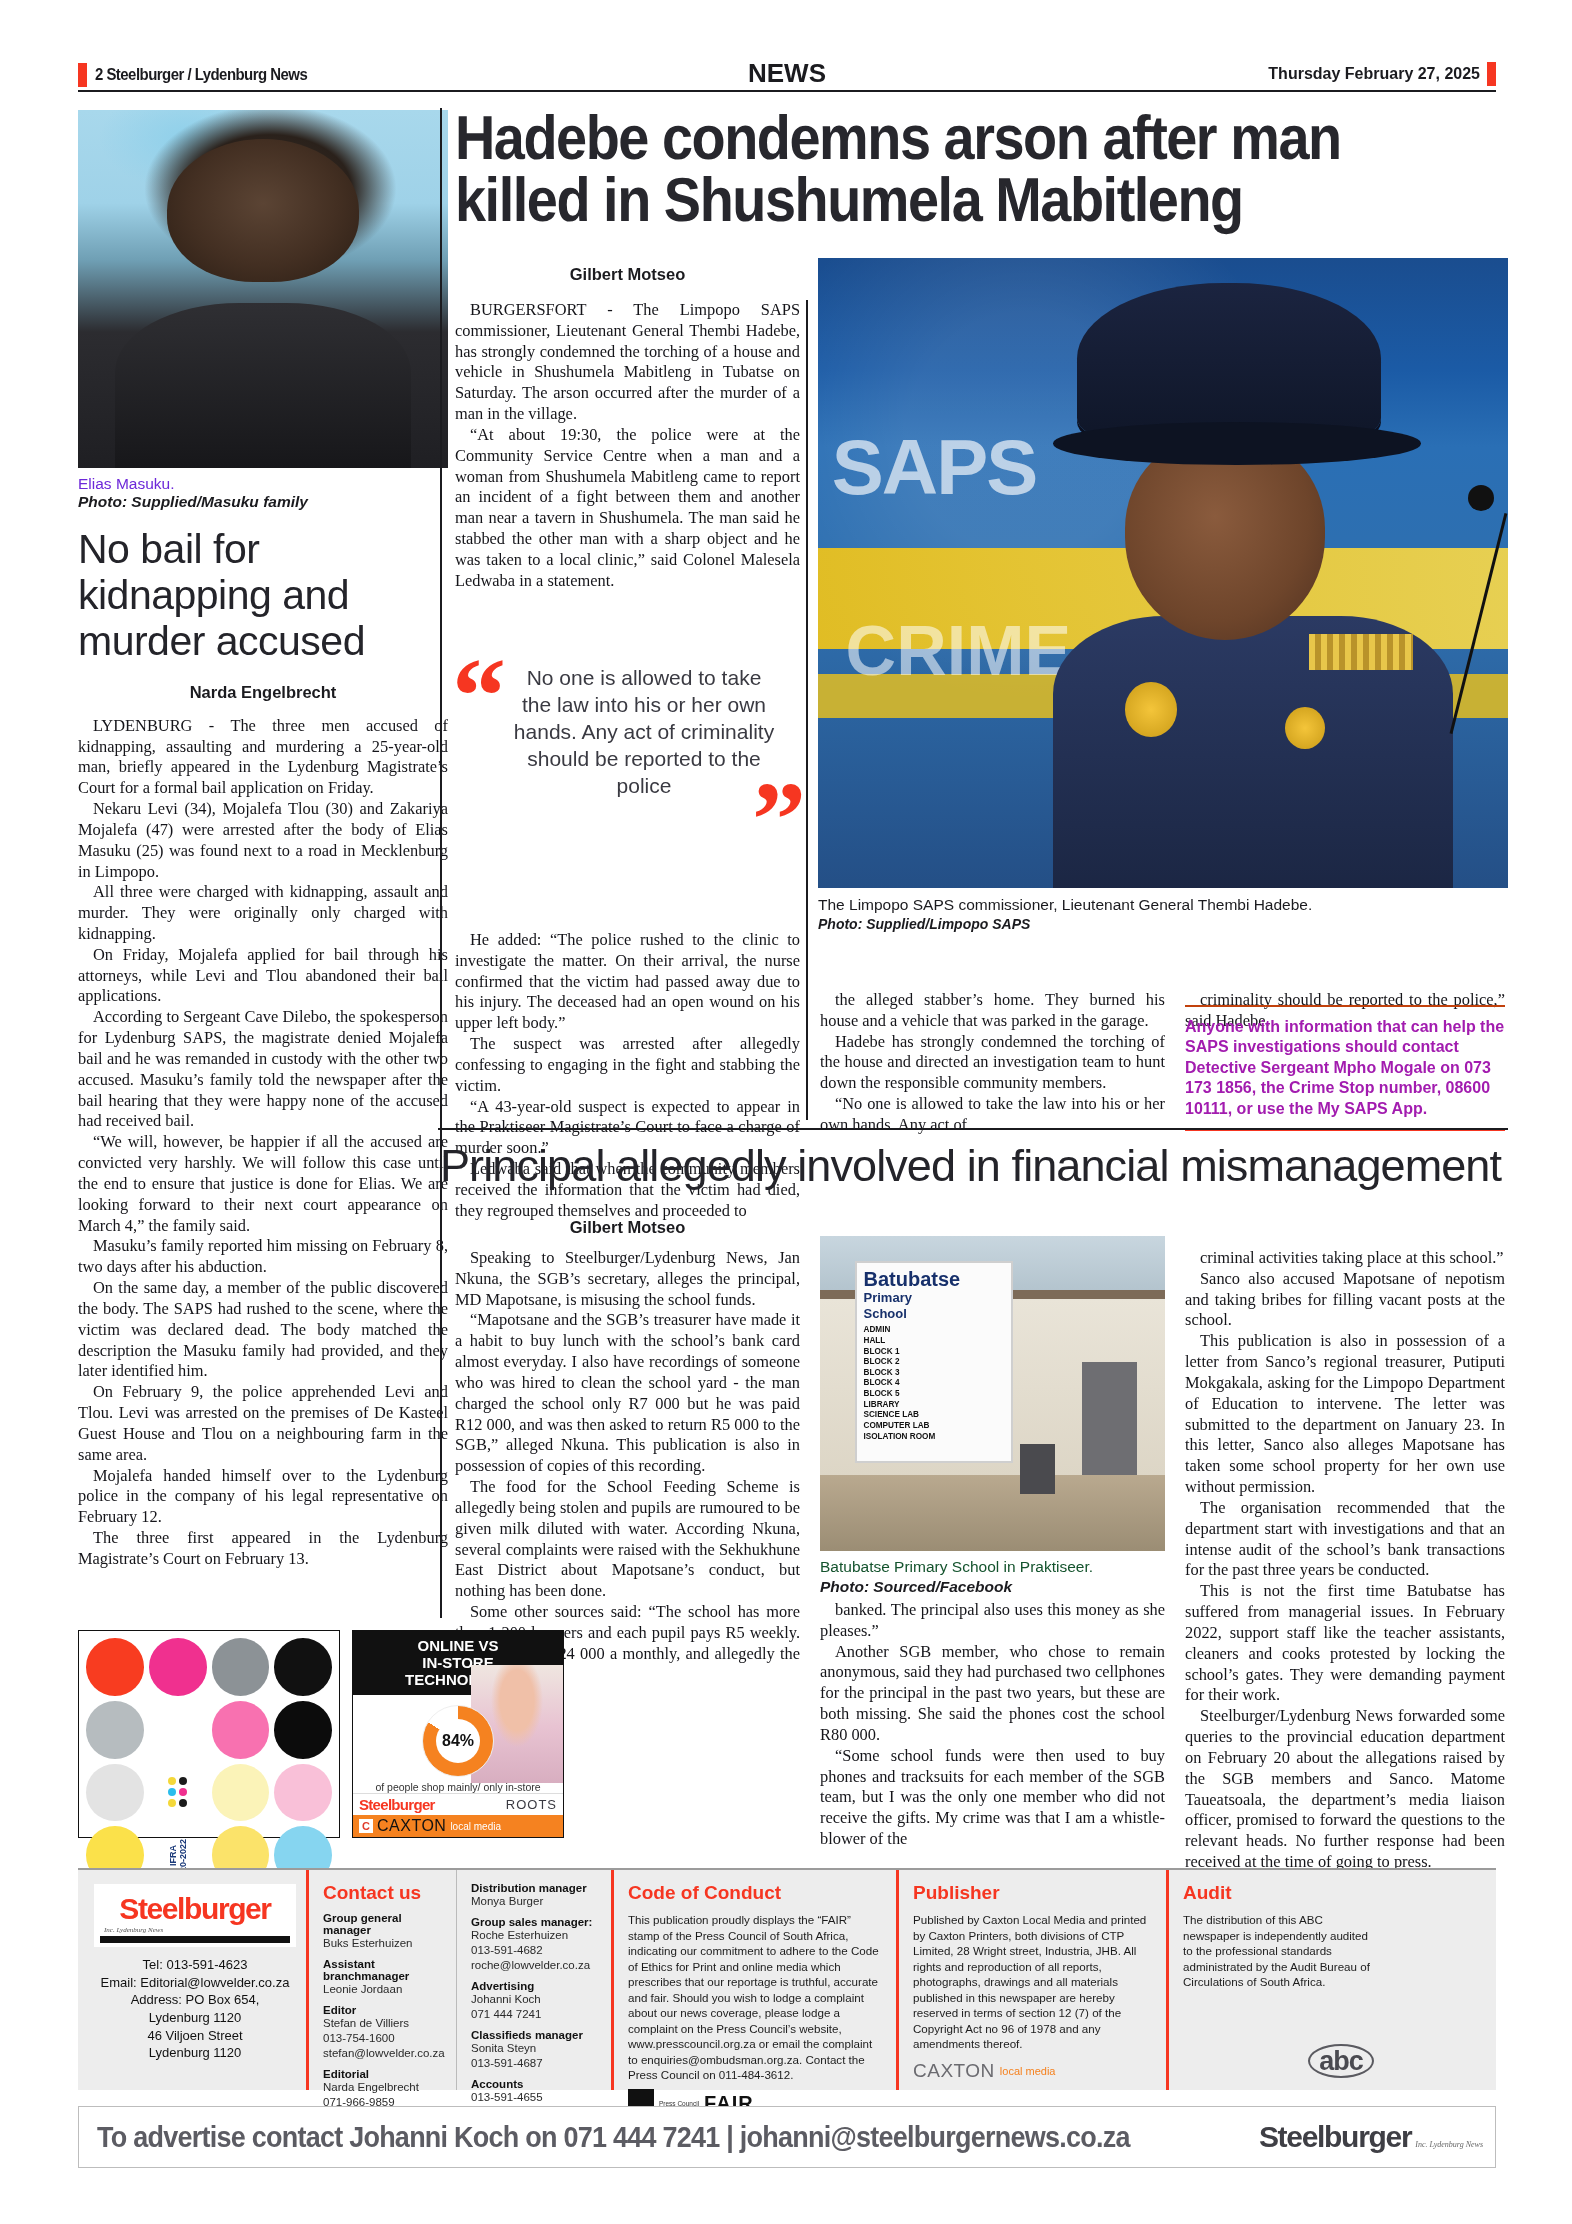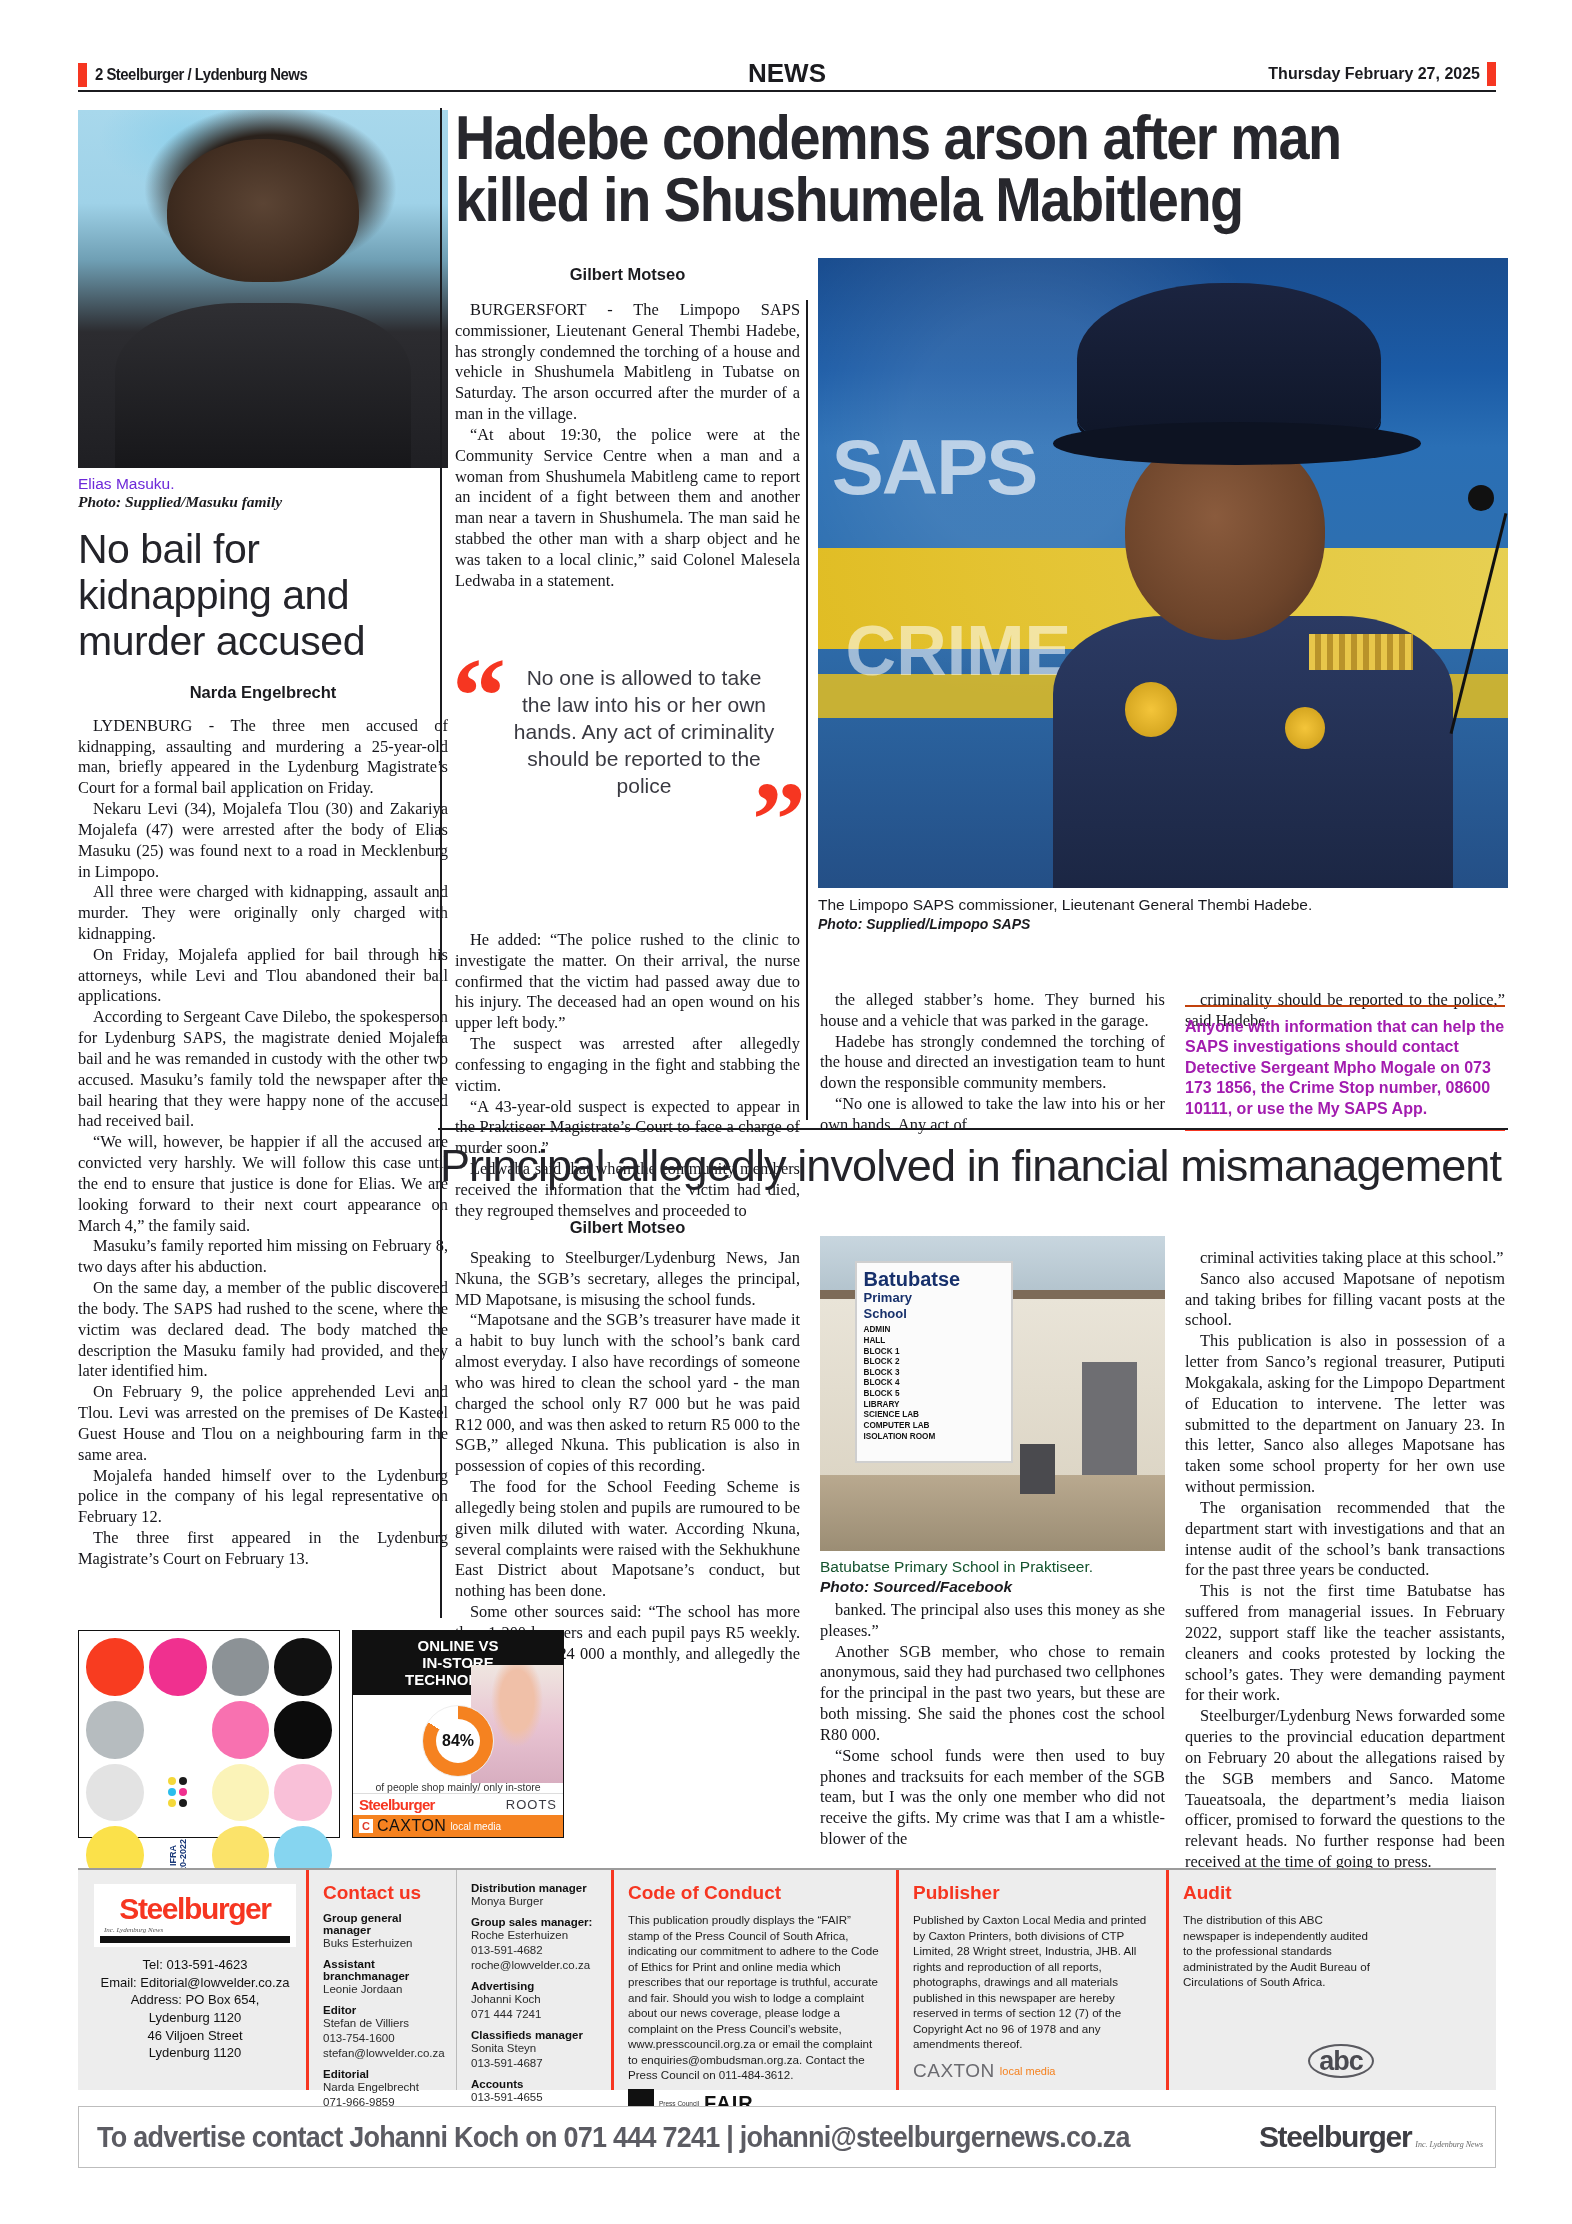--- a/index.html
+++ b/index.html
@@ -50,21 +50,21 @@
     content:""; position:absolute; left:24%; top:8%; width:52%; height:40%;
     border-radius:50% 50% 45% 45%;
     background: radial-gradient(ellipse at 50% 45%, #5b4434 0%, #432f22 55%, #2a1d14 100%);
   }
   .photo-masuku::after {
     content:""; position:absolute; left:10%; bottom:0; width:80%; height:46%;
     background: linear-gradient(180deg,#2f2f33 0%, #17171a 100%);
     border-radius: 42% 42% 0 0;
   }
   .cap-line { font-family:"Liberation Sans", sans-serif; font-size: 15.5px; color:#6d28d9; margin-top: 7px; }
-  .cap-credit { font-family:Liberation Serif, serif; font-size: 15.5px; font-weight:700; font-style: italic; color:#1b1b1f; }
+  .cap-credit { font-family:Liberation Sans, sans-serif; font-size: 15.5px; font-weight:700; font-style: italic; color:#1b1b1f; }
 
   .left-head {
     font-family:"Liberation Sans", sans-serif;
     font-weight: 400; font-size: 41px; line-height: 1.12;
     color:#24242a; margin-top: 16px; letter-spacing:-0.5px;
   }
   .byline {
     font-family:"Liberation Sans", sans-serif; font-weight:700;
     font-size: 16.5px; color:#1b1b1f; text-align:center; margin-top: 18px;
   }

